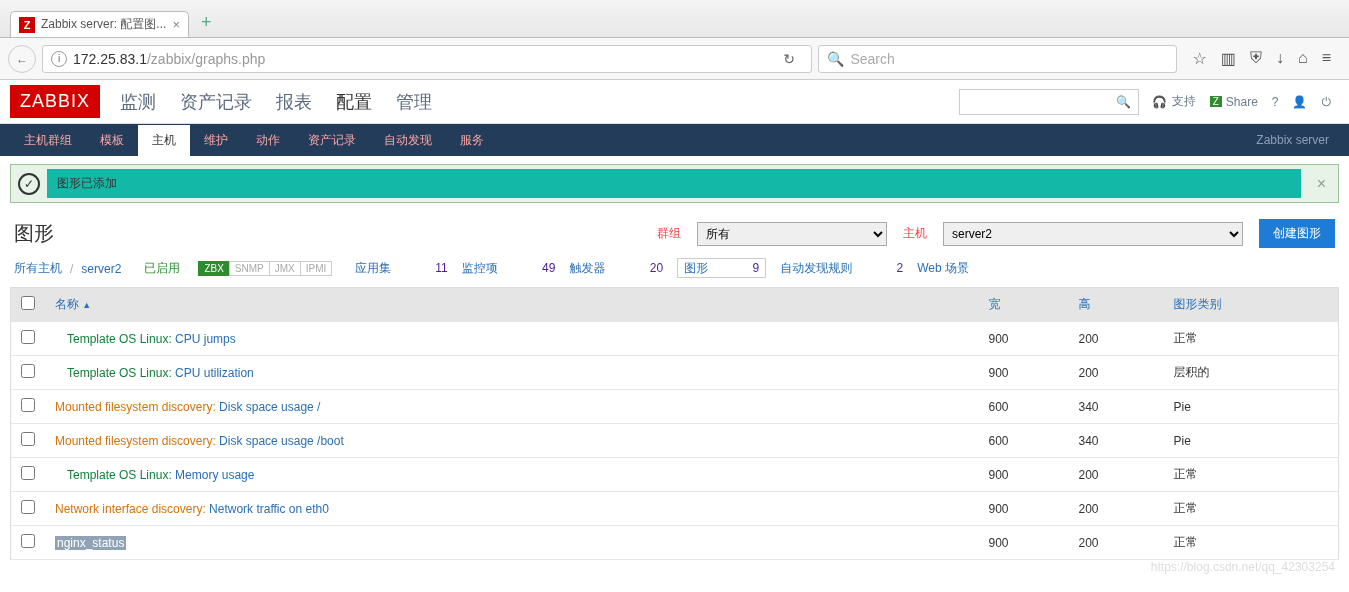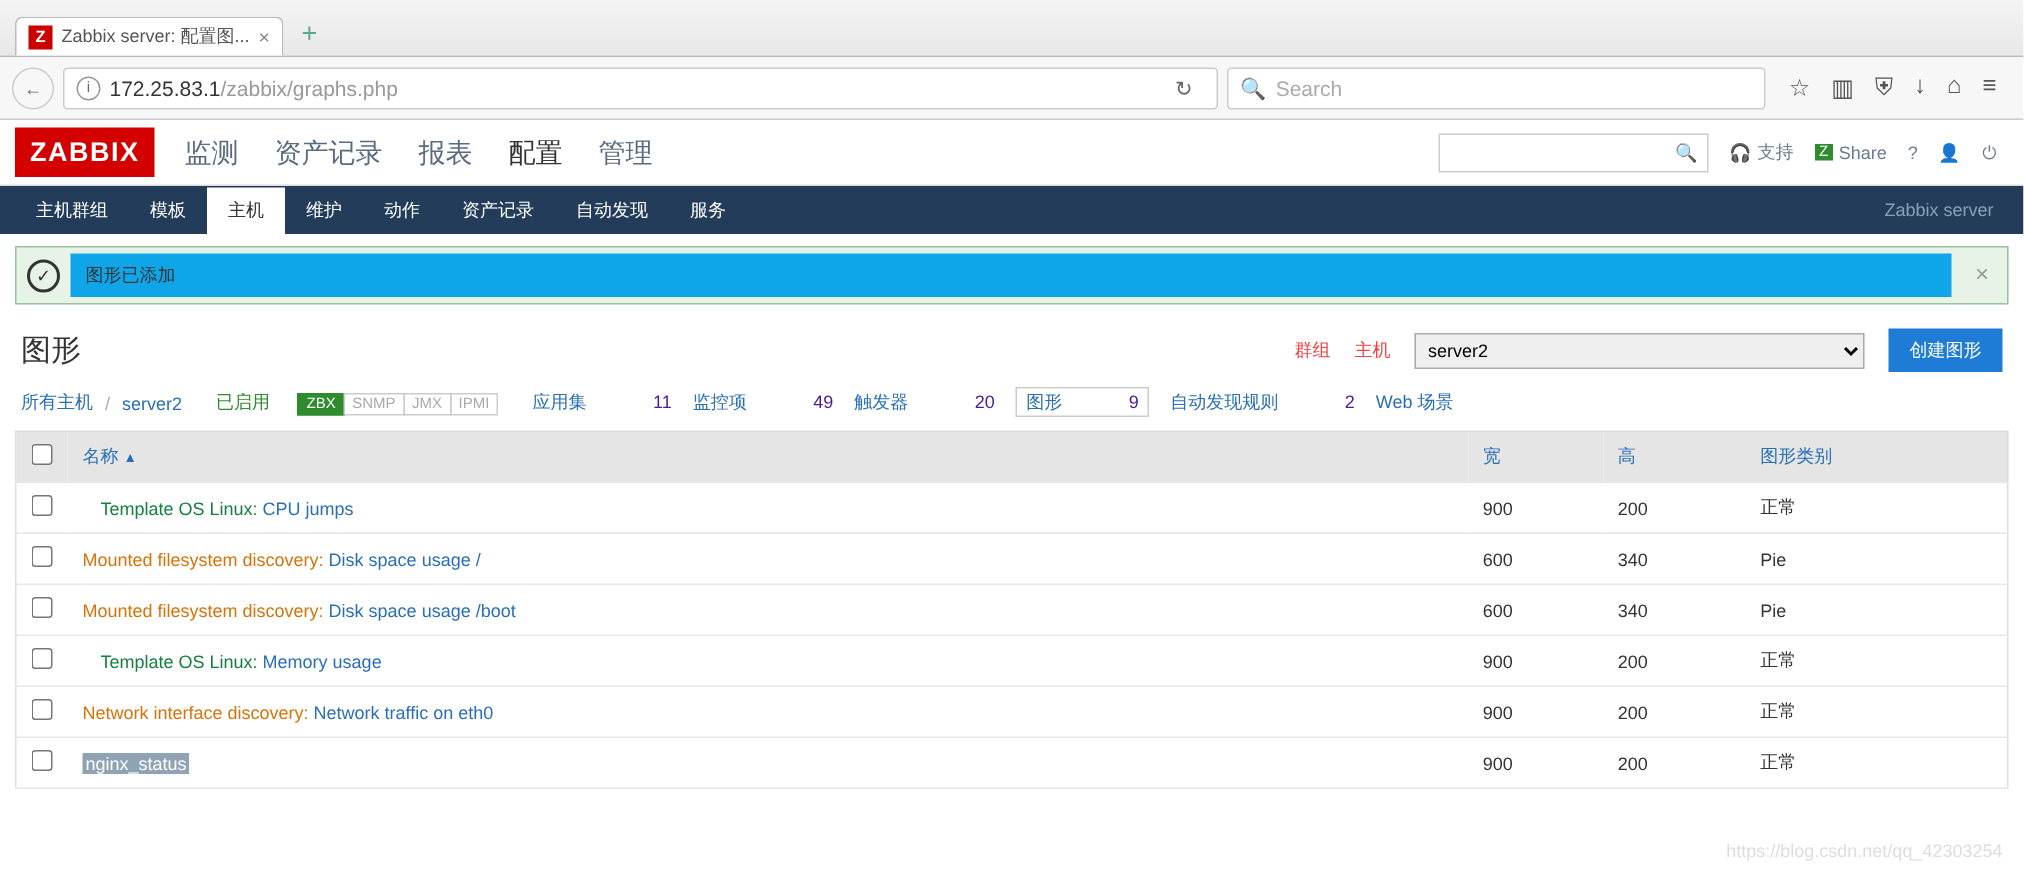--- a/index.html
+++ b/index.html
@@ -18,42 +18,42 @@
 .url-input .info { width:16px;height:16px;border:1px solid #999;border-radius:8px;display:flex;align-items:center;justify-content:center;margin-right:6px;font-size:10px;color:#666;}
 .url-host{color:#333;}
 .url-path{color:#999;}
 .reload { margin-left:auto; margin-right:8px; color:#666; cursor:pointer; font-size:14px;}
 .search-box { flex:1; height:28px; border:1px solid #ccc; border-radius:3px; padding:0 8px; display:flex; align-items:center; background:#fff; color:#888; gap:6px; font-size:14px;}
 .br-icons { display:flex; gap:14px; padding:0 10px; color:#555; font-size:16px; }
 .br-icons span{cursor:pointer;}
 
 
 .zbx-top { height:44px; background:#fff; display:flex; align-items:center; border-bottom:1px solid #ddd; }
-.zbx-logo { background:#d40000; color:#fff; font-weight:bold; font-size:18px; padding:6px 10px; margin:0 10px 0 10px; letter-spacing:1px; font-family: Arial; }
+.zbx-logo { background:#d40000; color:#fff; font-weight:normal; font-size:18px; padding:6px 10px; margin:0 10px 0 10px; letter-spacing:1px; font-family: Arial; }
 .zbx-menu { display:flex; gap:4px; }
 .zbx-menu a { padding:6px 10px; color:#5b6b80; text-decoration:none; font-size:18px; position:relative; }
 .zbx-menu a.active { color:#333; }
 .zbx-menu a.active::after { content:""; position:absolute; bottom:-12px; left:50%; margin-left:-6px; border:6px solid transparent; border-bottom-color:#233c59; }
 .zbx-right { margin-left:auto; display:flex; align-items:center; gap:14px; padding-right:18px; color:#6b7c8c; font-size:12px;}
 .zbx-search { width:180px; height:26px; border:1px solid #ccc; padding:0 24px 0 6px; position:relative; background:#fff; }
 .zbx-search .mag { position:absolute; right:6px; top:5px; color:#888; }
 .support,.share{display:flex;align-items:center;gap:4px;}
 
 
 .zbx-sub { height:32px; background:#233c59; display:flex; align-items:center; padding:0 10px; }
-.zbx-sub a { color:#ffffff; text-decoration:none; padding:7px 14px; font-size:12px; }
+.zbx-sub a { color:#fca5a5; text-decoration:none; padding:7px 14px; font-size:12px; }
 .zbx-sub a.active { background:#fff; color:#333; }
 .zbx-sub .server { margin-left:auto; color:#8aa0b8; padding-right:10px; }
 
 
 .msg-wrap { padding:8px 10px; }
 .msg { border:1px solid #9cc29c; background:#e7f3e7; display:flex; align-items:center; }
 .msg-icon { width:36px; text-align:center; font-size:18px; color:#333; }
 .msg-icon-circle{display:inline-flex;width:22px;height:22px;border:2px solid #333;border-radius:11px;align-items:center;justify-content:center;font-size:12px;}
-.msg-text-wrap { flex:1; background:#0ea5e9; margin:4px 4px 4px 0; padding:6px 10px; }
+.msg-text-wrap { flex:1; background:#14b8a6; margin:4px 4px 4px 0; padding:6px 10px; }
 .msg-close { padding:0 12px; color:#999; font-size:16px; cursor:pointer; }
 
 
 .heading-row { display:flex; align-items:center; padding:8px 14px 6px; gap:16px; }
 .heading { font-size:20px; color:#333; flex:0 0 auto; }
 .spacer{flex:1;}
 .filter-label{color:#ef4444;}
 select.filter { height:24px; border:1px solid #aaa; font-size:12px; padding:1px 4px; }
 select.group{width:190px;}
 select.host{width:300px;}
@@ -160,20 +160,21 @@
     <div class="msg-icon"><span class="msg-icon-circle">✓</span></div>
     <div class="msg-text-wrap"><span>图形已添加</span></div>
     <span class="msg-close">×</span>
   </div>
 </div>
 
 <div class="heading-row">
   <span class="heading">图形</span>
   <span class="spacer"></span>
   <span class="filter-label">群组</span>
+  <select class="filter group"><option>所有</option></select>
   <span class="filter-label">主机</span>
   <select class="filter host"><option>server2</option></select>
   <button class="btn-create">创建图形</button>
 </div>
 
 <div class="crumbbar">
   <a href="#">所有主机</a>
   <span class="sep">/</span>
   <a href="#">server2</a>
   &nbsp;&nbsp;
@@ -198,20 +199,27 @@
   <tbody id="tbody">
         <tr>
           <td><input type="checkbox" style=""></td>
           <td><span class="prefix">Template OS Linux: </span><span class="lnk">CPU jumps</span></td>
           <td>900</td>
           <td>200</td>
           <td>正常</td>
         </tr>
         <tr>
           <td><input type="checkbox" style=""></td>
+          <td><span class="prefix">Template OS Linux: </span><span class="lnk">CPU utilization</span></td>
+          <td>900</td>
+          <td>200</td>
+          <td>层积的</td>
+        </tr>
+        <tr>
+          <td><input type="checkbox" style=""></td>
           <td><span class="prefix-d">Mounted filesystem discovery: </span><span class="lnk">Disk space usage /</span></td>
           <td>600</td>
           <td>340</td>
           <td>Pie</td>
         </tr>
         <tr>
           <td><input type="checkbox" style=""></td>
           <td><span class="prefix-d">Mounted filesystem discovery: </span><span class="lnk">Disk space usage /boot</span></td>
           <td>600</td>
           <td>340</td>

